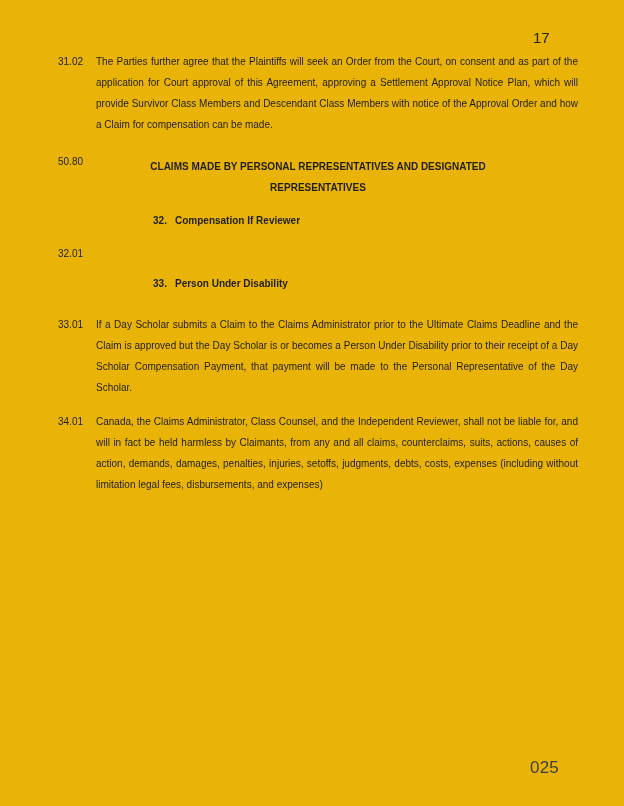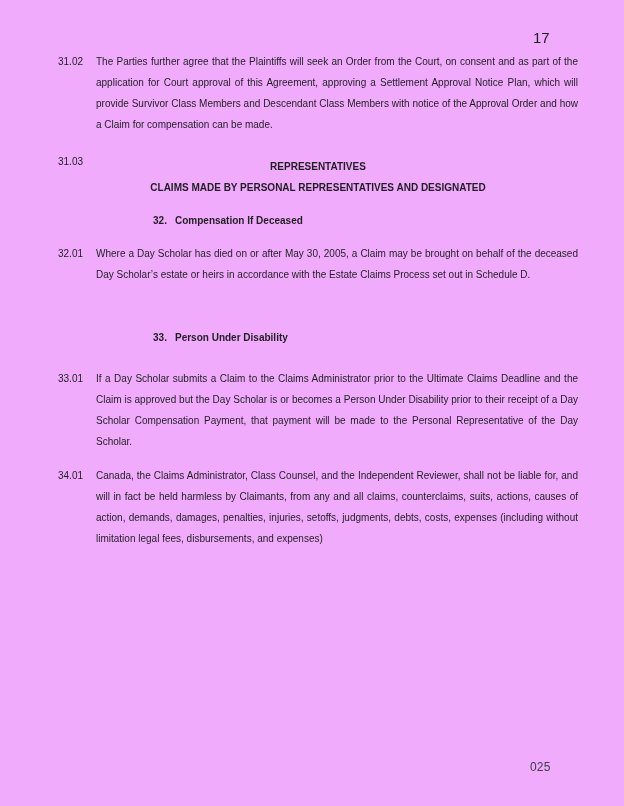--- a/index.html
+++ b/index.html
@@ -6,21 +6,21 @@
   html, body {
     width: 624px; height: 806px;
     background: #ffffff;
     font-family: "Liberation Sans", "DejaVu Sans", sans-serif;
     color: #1f1f1f;
     overflow: hidden;
   }
   .page {
     position: relative;
     width: 624px; height: 806px;
-    background: #f0abfc;
+    background: #eab308;
   }
   .page-number {
     position: absolute;
     left: 533px; top: 27px;
     font-size: 15px; line-height: 21px;
     color: #1f1f1f;
   }
   .content {
     position: absolute;
     left: 58px; top: 51px;
@@ -46,21 +46,21 @@
     padding-left: 87px;
   }
   .sub-heading .sub-num {
     display: inline-block;
     width: 30px;
     text-align: center;
   }
   .stamp {
     position: absolute;
     left: 530px; top: 761px;
-    font-size: 12px; line-height: 13px;
+    font-size: 17px; line-height: 13px;
     color: #3a3f46;
     letter-spacing: 0.2px;
   }
   .mt10 { margin-top: 20px; }
   .mt12 { margin-top: 12px; }
   .mt13 { margin-top: 13px; }
   .mt16 { margin-top: 16px; }
   .mt21 { margin-top: 21px; }
   .mt26 { margin-top: 42px; }
 </style>
@@ -72,35 +72,34 @@
   <div class="page-number">17</div>
 
   <div class="content">
 
     <div class="para">
       <span class="pnum">31.02</span>
       <span class="ptext">The Parties further agree that the Plaintiffs will seek an Order from the Court, on consent and as part of the application for Court approval of this Agreement, approving a Settlement Approval Notice Plan, which will provide Survivor Class Members and Descendant Class Members with notice of the Approval Order and how a Claim for compensation can be made.</span>
     </div>
 
     <div class="para mt16">
-      <span class="pnum">31.03</span>
+      <span class="pnum">50.80</span>
     </div>
 
     <div class="section-heading mt21">
+      <div>CLAIMS MADE BY PERSONAL REPRESENTATIVES AND DESIGNATED</div>
       <div>REPRESENTATIVES</div>
-      <div>CLAIMS MADE BY PERSONAL REPRESENTATIVES AND DESIGNATED</div>
     </div>
 
     <div class="sub-heading mt12">
-      <span class="sub-num">32.</span><span class="sub-title">Compensation If Deceased</span>
+      <span class="sub-num">32.</span><span class="sub-title">Compensation If Reviewer</span>
     </div>
 
     <div class="para mt12">
       <span class="pnum">32.01</span>
-      <span class="ptext">Where a Day Scholar has died on or after May 30, 2005, a Claim may be brought on behalf of the deceased Day Scholar’s estate or heirs in accordance with the Estate Claims Process set out in Schedule D.</span>
     </div>
 
     <div class="sub-heading mt26">
       <span class="sub-num">33.</span><span class="sub-title">Person Under Disability</span>
     </div>
 
     <div class="para mt10">
       <span class="pnum">33.01</span>
       <span class="ptext">If a Day Scholar submits a Claim to the Claims Administrator prior to the Ultimate Claims Deadline and the Claim is approved but the Day Scholar is or becomes a Person Under Disability prior to their receipt of a Day Scholar Compensation Payment, that payment will be made to the Personal Representative of the Day Scholar.</span>
     </div>

